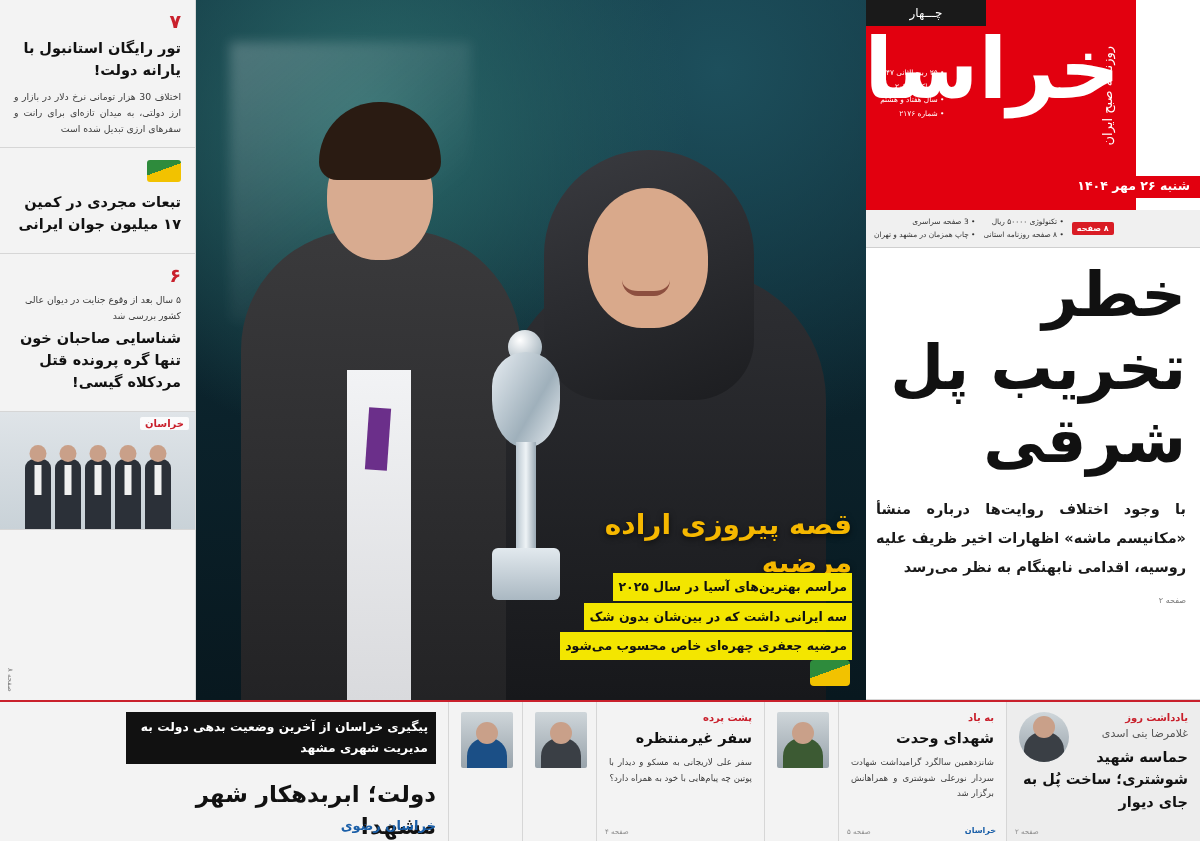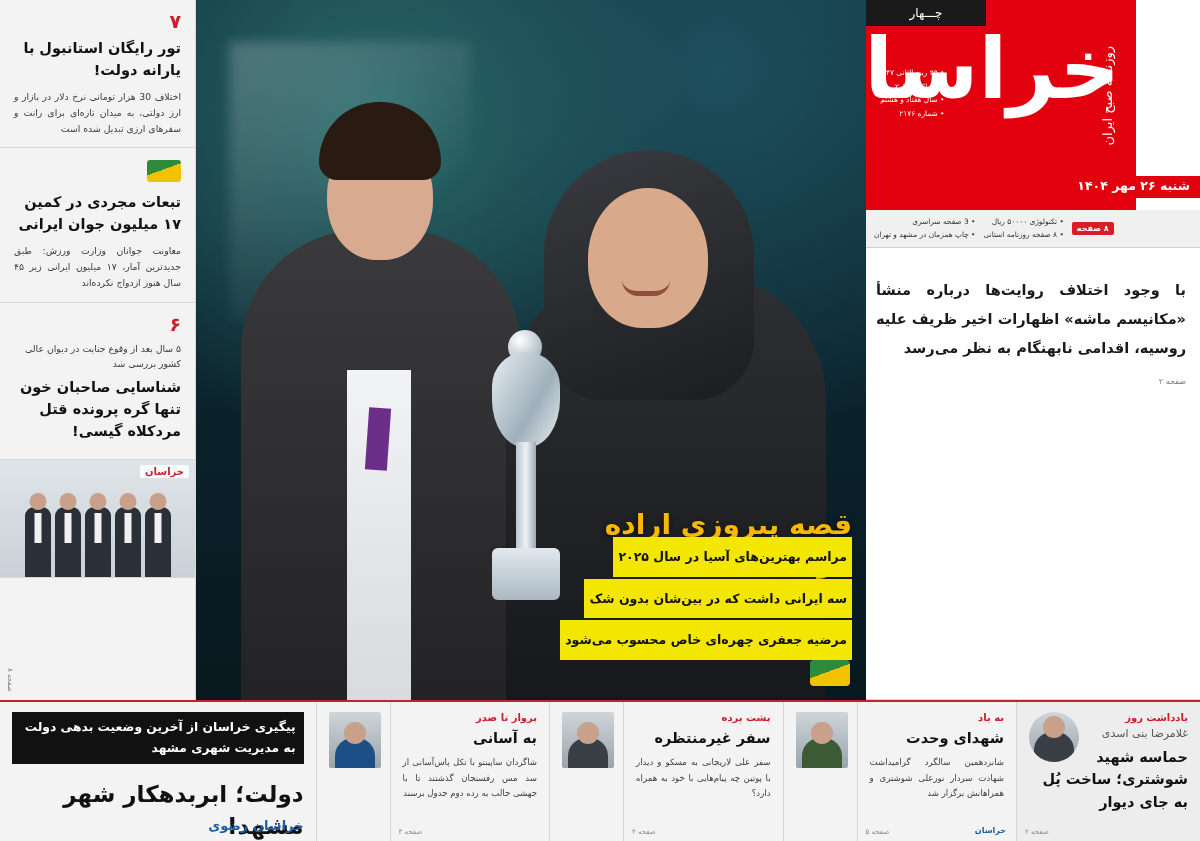--- a/index.html
+++ b/index.html
@@ -222,21 +222,21 @@
     position:absolute; right: 14px; bottom: 38px; width: 310px;
     text-align: right; direction: rtl;
   }
   .caption-lines span {
     display: inline-block;
     background: #f3e600;
     color: #111;
     font-size: 12.5px;
     font-weight: bold;
     line-height: 1.9;
-    padding: 8px 5px;
+    padding: 2px 5px;
     margin-bottom: 2px;
   }
 
   
   .masthead {
     position: absolute;
     top: 0; left: 866px;
     width: 270px; height: 210px;
     background: #e2000f;
     color: #fff;
@@ -418,21 +418,20 @@
 
     <div class="teaser">
       <span class="pagenum">۷</span>
       <h3>تور رایگان استانبول با یارانه دولت!</h3>
       <p>اختلاف 30 هزار تومانی نرخ دلار در بازار و ارز دولتی، به میدان تازه‌ای برای رانت و سفرهای ارزی تبدیل شده است</p>
     </div>
 
     <div class="teaser">
       <span class="minilogo"></span>
       <h3>تبعات مجردی در کمین ۱۷ میلیون جوان ایرانی</h3>
-      <p>معاونت جوانان وزارت ورزش: طبق جدیدترین آمار، ۱۷ میلیون ایرانی زیر ۴۵ سال هنوز ازدواج نکرده‌اند</p>
     </div>
 
     <div class="teaser">
       <span class="pagenum">۶</span>
       <div class="kicker">۵ سال بعد از وقوع جنایت در دیوان عالی کشور بررسی شد</div>
       <h3>شناسایی صاحبان خون تنها گره پرونده قتل مردکلاه گیسی!</h3>
     </div>
 
     <div class="side-photo">
       <span class="banner">خراسان</span>
@@ -501,20 +500,21 @@
 
   <div class="subbar">
     <div class="pagecount">۸ صفحه</div>
     <div class="cell" style="white-space:pre-line">• تکنولوژی ۵۰۰۰۰ ریال
 • ۸ صفحه روزنامه استانی</div>
     <div class="cell" style="white-space:pre-line">• 3 صفحه سراسری
 • چاپ همزمان در مشهد و تهران</div>
   </div>
 
   <div class="lead">
+    <h1>خطر تخریب پل شرقی</h1>
     <div class="deck">با وجود اختلاف روایت‌ها درباره منشأ «مکانیسم ماشه» اظهارات اخیر ظریف علیه روسیه، اقدامی نابهنگام به نظر می‌رسد</div>
     <div class="pagelink">صفحه ۲</div>
   </div>
 
   <div class="bottom">
 
     <div class="bcell note">
       <div class="thumb round"></div>
       <div class="label">یادداشت روز</div>
       <div class="byline">غلامرضا بنی اسدی</div>
@@ -536,26 +536,20 @@
     <div class="bcell story">
       <div class="label">پشت پرده</div>
       <h4>سفر غیرمنتظره</h4>
       <p>سفر علی لاریجانی به مسکو و دیدار با پوتین چه پیام‌هایی با خود به همراه دارد؟</p>
       <div class="pg">صفحه ۴</div>
     </div>
     <div class="bcell" style="width:74px">
       <div class="thumb"></div>
     </div>
 
-    <div class="bcell story">
-      <div class="label">پرواز تا صدر</div>
-      <h4>به آسانی</h4>
-      <p>شاگردان ساپینتو با تکل پاس‌آسانی از سد مس رفسنجان گذشتند تا با جهشی جالب به رده دوم جدول برسند</p>
-      <div class="pg">صفحه ۳</div>
-    </div>
     <div class="bcell" style="width:74px">
       <div class="thumb blue"></div>
     </div>
 
     <div class="bcell promo">
       <div class="promo-head">پیگیری خراسان از آخرین وضعیت بدهی دولت به مدیریت شهری مشهد</div>
       <div class="promo-title">دولت؛ ابربدهکار شهر مشهد!</div>
       <div class="promo-logo">خراسان رضوی</div>
     </div>
 

